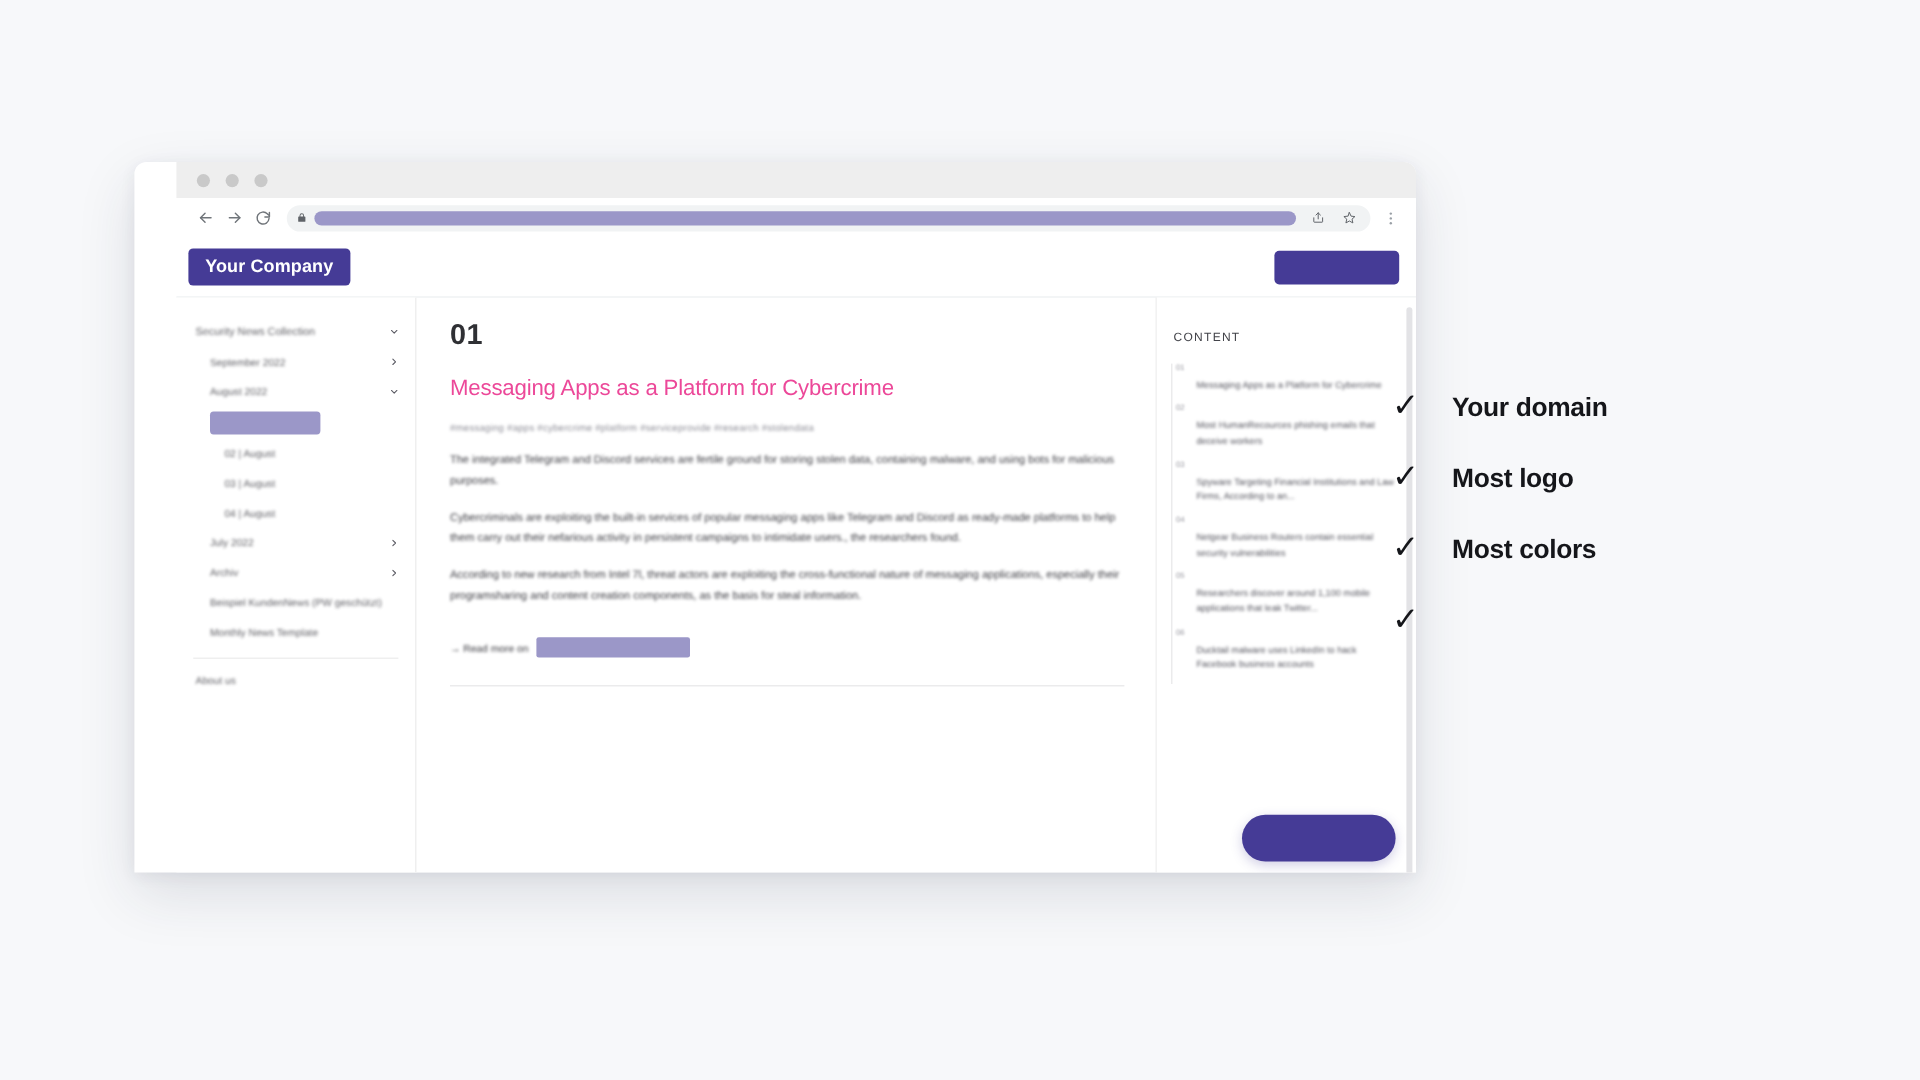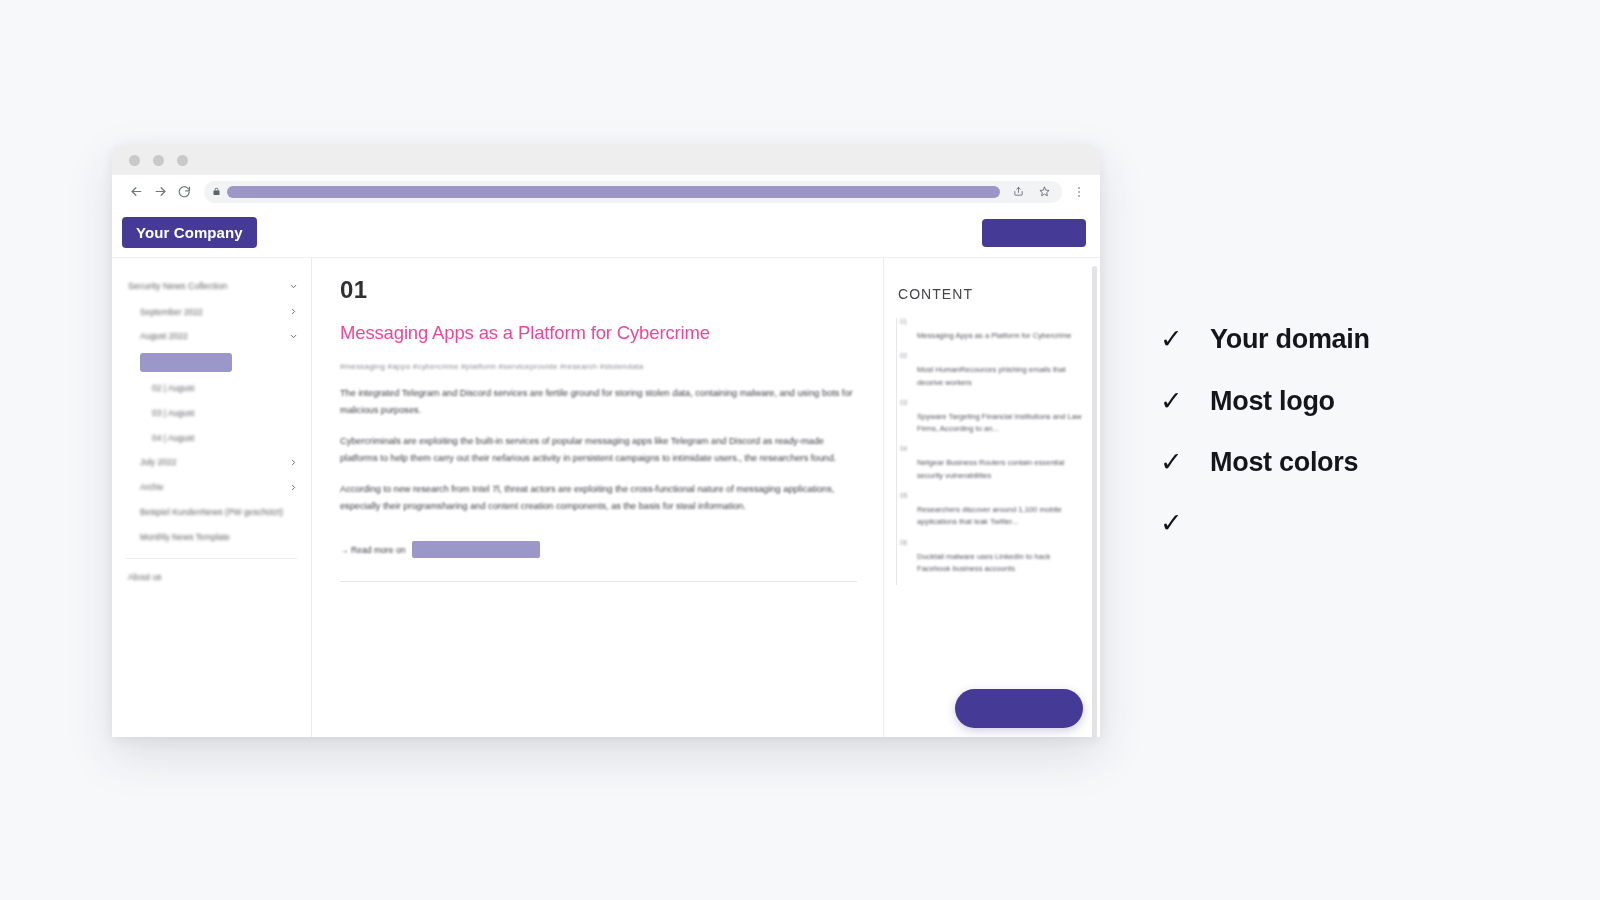--- a/index.html
+++ b/index.html
@@ -14,28 +14,29 @@
   body {
     font-family: "Liberation Sans", sans-serif;
     background: #f7f8fa;
     position: relative;
   }
 
   
   #browser-window {
     position: absolute;
     left: 112px;
-    top: 145px;
-    width: 988px;
+    top: 135px;
+    width: 1068px;
     height: 592px;
     background: #ffffff;
     border-radius: 10px 10px 0 0;
     box-shadow: 0 18px 48px rgba(40,45,70,0.13),
                 0 3px 12px rgba(40,45,70,0.07);
     overflow: hidden;
+    padding-left: 35px;
   }
 
   
   #title-bar {
     height: 30px;
     background: #eeeeee;
     display: flex;
     align-items: center;
     padding-left: 17px;
     gap: 13px;
@@ -251,21 +252,21 @@
   #article-02 { padding-top: 37px; }
 
   
   #toc-panel {
     width: 216px;
     flex: none;
     padding: 28px 16px 0 12px;
     background: #ffffff;
   }
   #toc-heading {
-    font-size: 14px;
+    font-size: 10px;
     letter-spacing: 1.05px;
     color: #43444a;
     margin-bottom: 16px;
     padding-left: 2px;
   }
   #toc-list {
     border-left: 1px solid #e6e6e8;
     padding-left: 0;
   }
   .toc-item { padding: 0 0 10px 0; }
@@ -323,21 +324,21 @@
   }
   .check-mark {
     font-size: 27px;
     color: #15161a;
     line-height: 1;
     width: 24px;
     flex: none;
     font-weight: 400;
   }
   .check-text {
-    font-size: 27px;
+    font-size: 22px;
     font-weight: bold;
     color: #15161a;
     letter-spacing: -0.3px;
     line-height: 1.1;
   }
 </style>
 </head>
 <body>
 
 <div id="browser-window">

